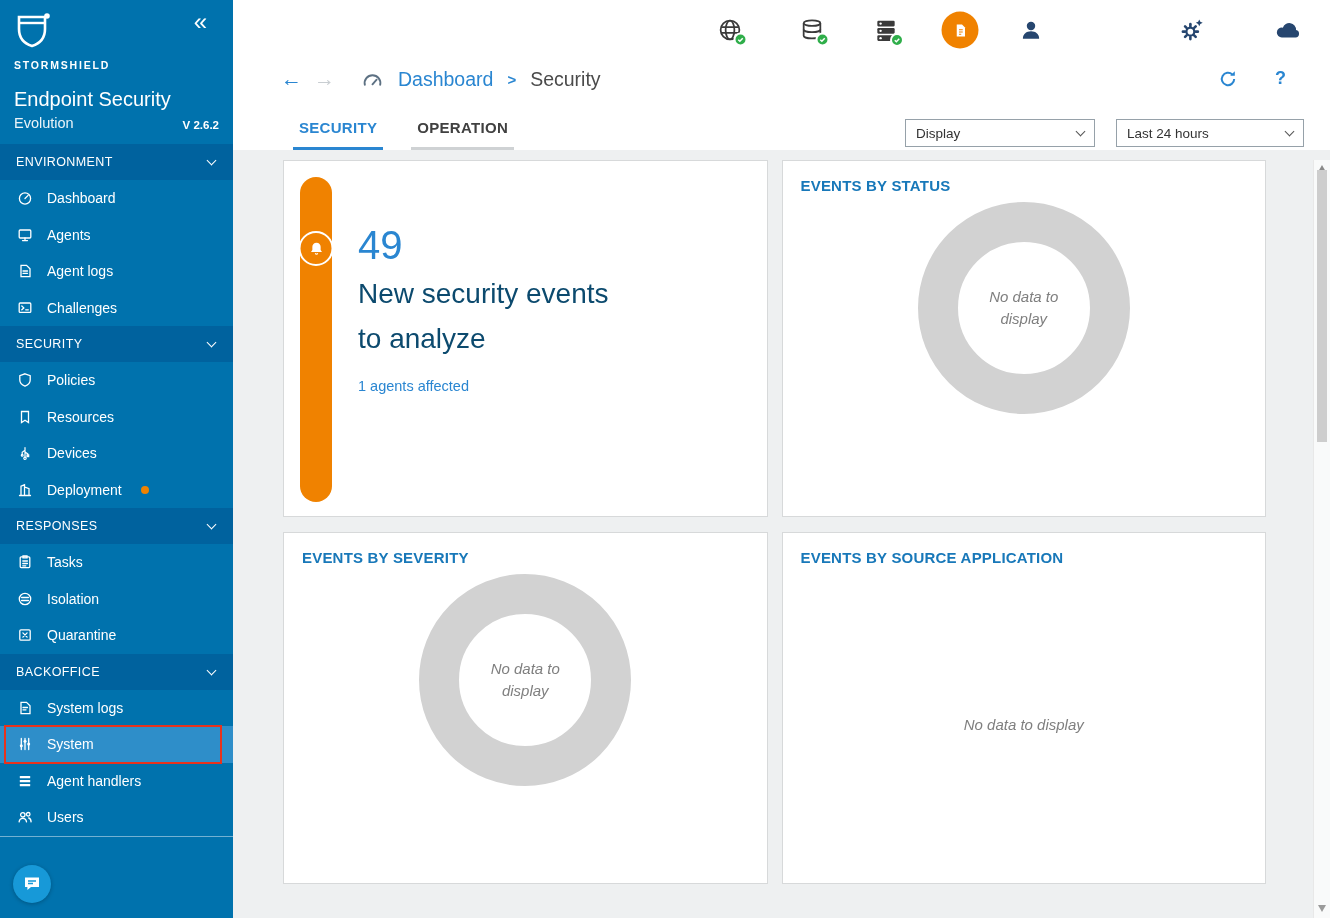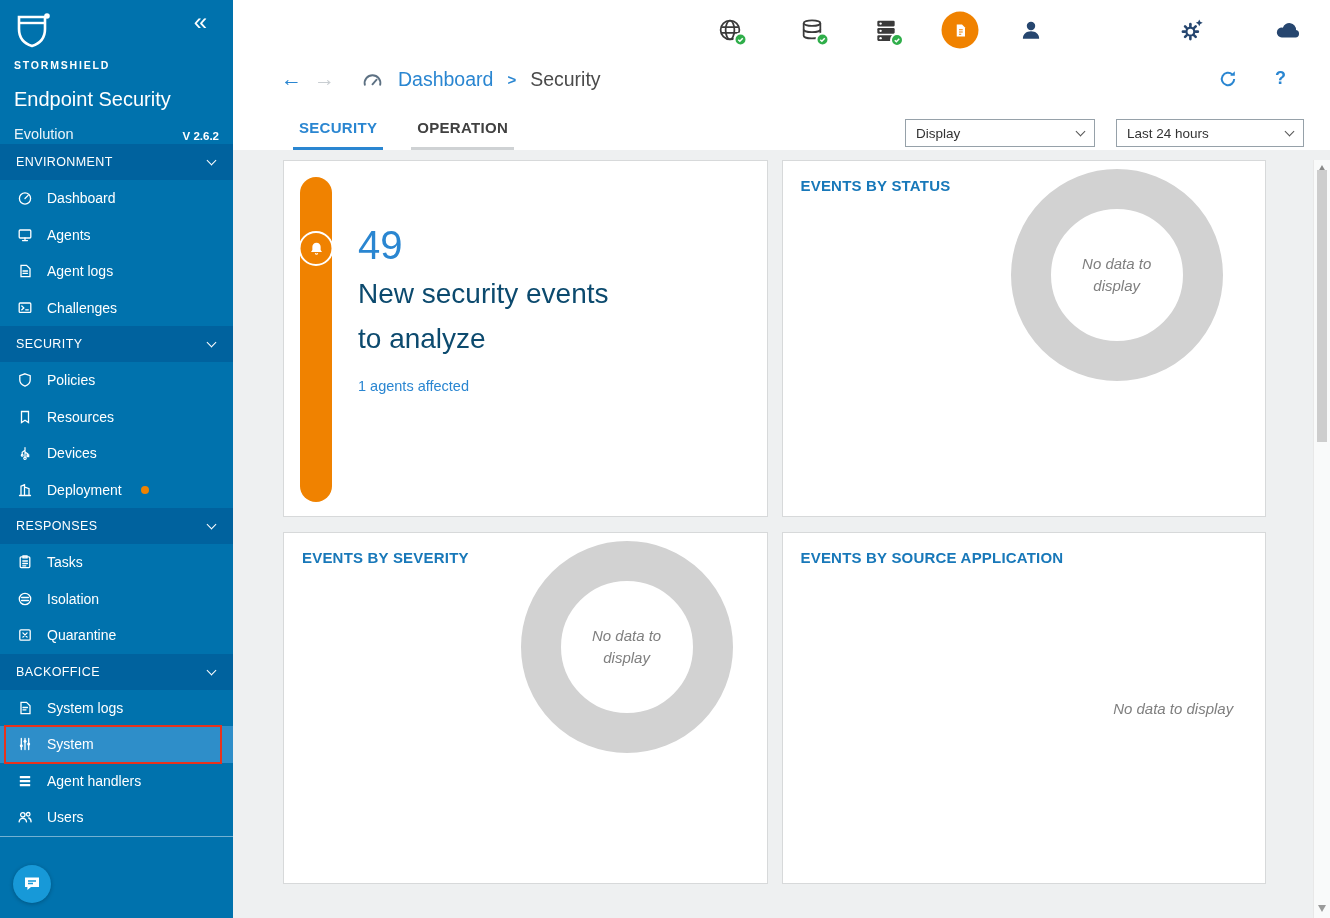--- a/index.html
+++ b/index.html
@@ -6,21 +6,21 @@
   html,body { width:1330px; height:918px; overflow:hidden; background:#fff;
               font-family:"Liberation Sans", sans-serif; }
   .app { position:relative; width:1330px; height:918px; overflow:hidden; background:#eef0f1; }
 
   
   .sidebar { position:absolute; left:0; top:0; width:233px; height:918px; background:#0072ad; color:#fff; }
   .sb-head { position:relative; height:144px; padding:10px 14px 0 14px; }
   .collapse { position:absolute; top:10px; right:26px; font-size:24px; line-height:1; color:#fff; cursor:pointer; }
   .brand-sm { font-size:10.5px; font-weight:bold; letter-spacing:1.8px; margin-top:9px; }
   .brand-lg { font-size:20px; margin-top:17px; white-space:nowrap; }
-  .brand-row { display:flex; justify-content:space-between; align-items:flex-end; margin-top:15px;gap:48px; }
+  .brand-row { display:flex; justify-content:space-between; align-items:flex-end; margin-top:4px;gap:48px; }
   .brand-ev { font-size:14.5px; opacity:.92; }
   .ver { font-size:11.5px; font-weight:bold; }
 
   .nav-section { height:36px; background:#00629e; display:flex; align-items:center; justify-content:space-between;
                  padding:0 18px 0 16px; font-size:12.5px; letter-spacing:.4px; cursor:pointer; }
   .nav-item { height:36.5px; display:flex; align-items:center; gap:13px; padding:0 16px; font-size:14px;
               cursor:pointer; position:relative; }
   .nav-item.sel { background:#2e8ec9; }
   .nav-ic { width:18px; display:flex; justify-content:center; flex-shrink:0; }
   .chev { width:7px; height:7px; border-right:1.6px solid #fff; border-bottom:1.6px solid #fff;
@@ -60,21 +60,21 @@
         display:flex; align-items:center; justify-content:space-between; padding:8px 10px;
         font-size:13.5px; color:#333; cursor:pointer; }
   .dd-chev { width:7px; height:7px; border-right:1.6px solid #555; border-bottom:1.6px solid #555;
              transform:rotate(45deg); margin-top:-3px; }
   .dd1 { right:235px; width:190px; }
   .dd2 { right:26px; width:188px; }
 
   .content { position:absolute; top:150px; left:0; width:1097px; height:768px; background:#eef0f1;
              padding:10px 64px 0 50px; display:grid; grid-template-columns:1fr 1fr;
              grid-template-rows:357px 352px; gap:15px 14px; }
-  .card { background:#fff; border:1px solid #d7d9da; overflow:hidden; display:flex; flex-direction:row; }
+  .card { background:#fff; border:1px solid #d7d9da; overflow:hidden; display:flex; flex-direction:column; }
   .card-title { color:#1878b9; font-weight:bold; font-size:15px; padding:16px 18px 0 18px; letter-spacing:.2px; }
 
   .card-alert { flex-direction:row; padding:16px; }
   .alert-bar { width:32px; height:325px; background:#f08200; border-radius:16px; position:relative; flex-shrink:0; }
   .bell-circle { position:absolute; top:54px; left:50%; transform:translateX(-50%); width:35px; height:35px;
                  border-radius:50%; background:#f08200; border:2.5px solid #fff;
                  display:flex; align-items:center; justify-content:center; }
   .alert-body { padding:46px 0 0 26px; }
   .alert-count { font-size:40px; color:#2a86d1; line-height:1.1; }
   .alert-title { font-size:28px; color:#0c4a6e; line-height:1.62; max-width:265px; margin-top:4px; }

